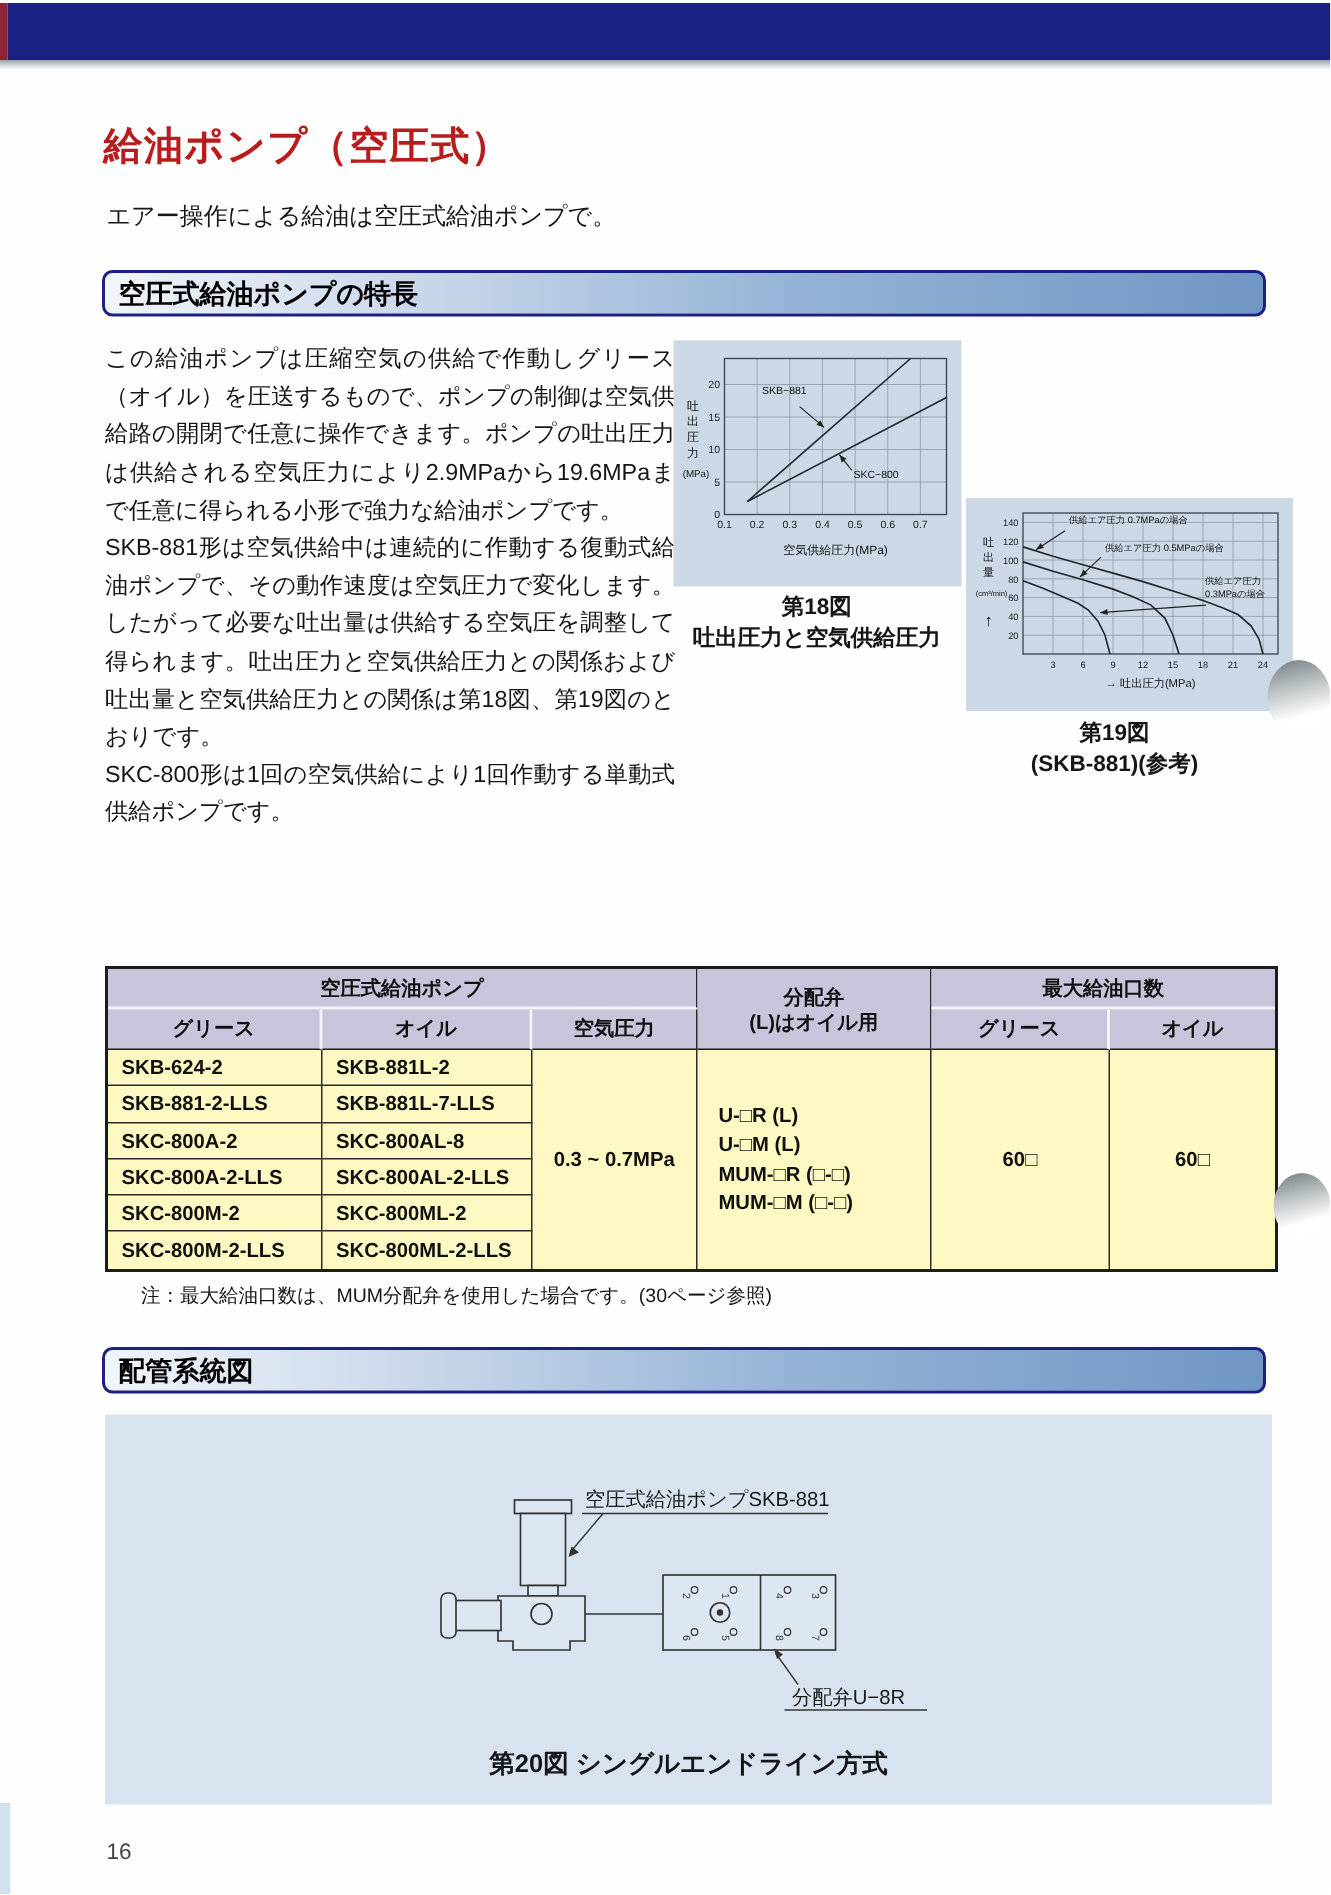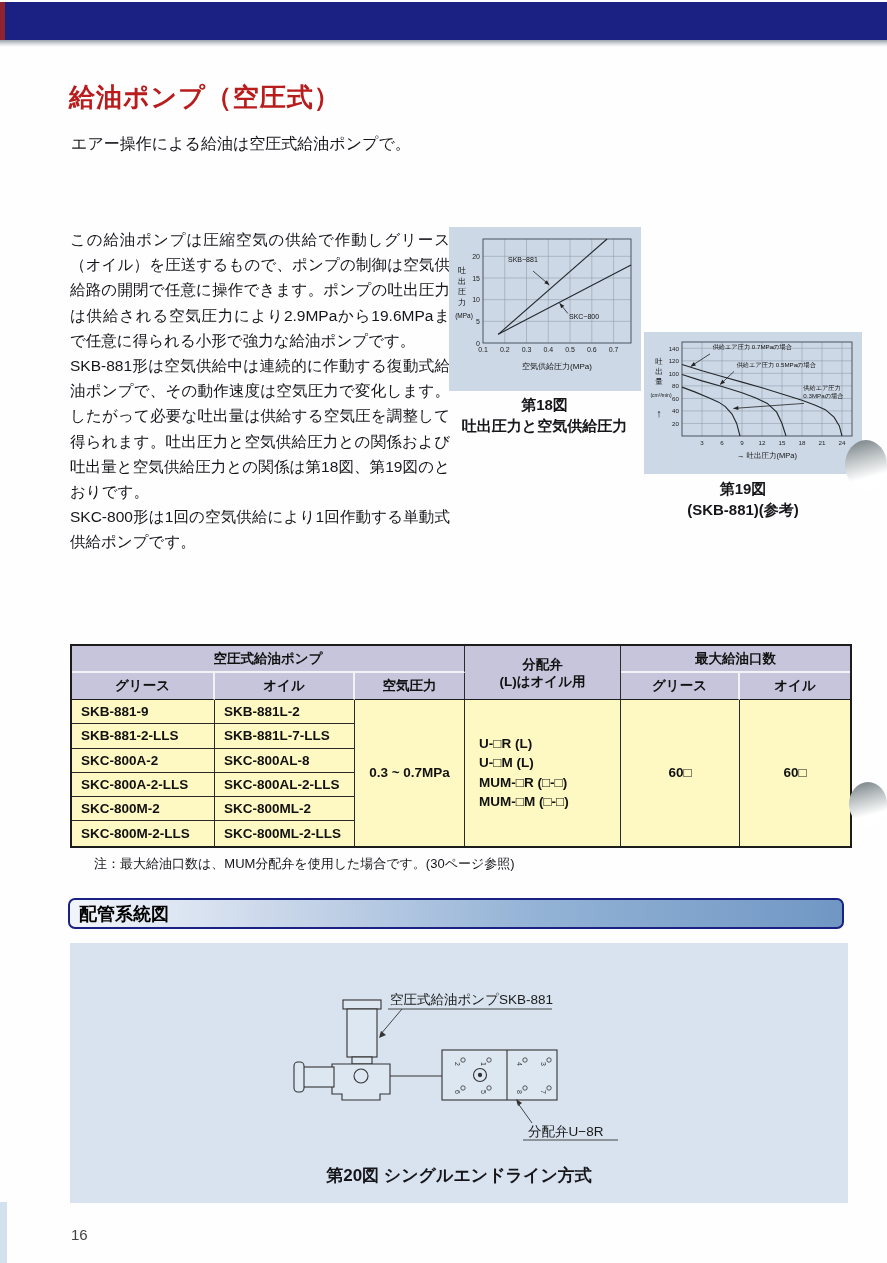--- a/index.html
+++ b/index.html
@@ -64,20 +64,23 @@
 
 <div class="page">
 
   <div class="topbar-red"></div>
   <div class="topbar"></div>
   <div class="bar-shadow"></div>
 
   <div class="page-title">給油ポンプ（空圧式）</div>
   <div class="subtitle">エアー操作による給油は空圧式給油ポンプで。</div>
 
+  <div class="band band1">
+    <span>空圧式給油ポンプの特長</span>
+  </div>
 
   <div class="paragraphs">
     <p>この給油ポンプは圧縮空気の供給で作動しグリース（オイル）を圧送するもので、ポンプの制御は空気供給路の開閉で任意に操作できます。ポンプの吐出圧力は供給される空気圧力により2.9MPaから19.6MPaまで任意に得られる小形で強力な給油ポンプです。</p>
     <p>SKB-881形は空気供給中は連続的に作動する復動式給油ポンプで、その動作速度は空気圧力で変化します。したがって必要な吐出量は供給する空気圧を調整して得られます。吐出圧力と空気供給圧力との関係および吐出量と空気供給圧力との関係は第18図、第19図のとおりです。</p>
     <p>SKC-800形は1回の空気供給により1回作動する単動式供給ポンプです。</p>
   </div>
 
   <div class="figpanel fig18">
     <svg id="chart18" width="190" height="160">
         <text x="34" y="125" text-anchor="middle" font-size="7" fill="#222">0.1</text>
@@ -191,21 +194,21 @@
       <div>分配弁</div>
       <div>(L)はオイル用</div>
     </div>
     <div class="hc bw-b" style="grid-column:5/7;grid-row:1;">最大給油口数</div>
     <div class="hc bw-r bdk-b" style="grid-column:1;grid-row:2;">グリース</div>
     <div class="hc bw-r bdk-b" style="grid-column:2;grid-row:2;">オイル</div>
     <div class="hc bd-r bdk-b" style="grid-column:3;grid-row:2;">空気圧力</div>
     <div class="hc bw-r bdk-b" style="grid-column:5;grid-row:2;">グリース</div>
     <div class="hc bdk-b" style="grid-column:6;grid-row:2;">オイル</div>
 
-  <div class="bc bd-r bd-b" style="grid-area: 3 / 1;">SKB-881-9</div>
+  <div class="bc bd-r bd-b" style="grid-area: 3 / 1;">SKB-624-2</div>
       <div class="bc bd-r bd-b" style="grid-area: 3 / 2;">SKB-881L-2</div>
       <div class="bc cc bd-r" style="grid-area: 3 / 3 / 9;">0.3 ~ 0.7MPa</div>
       <div class="bc valve-opts bd-r" style="grid-area: 3 / 4 / 9;">
         <div>U-□R (L)</div>
         <div>U-□M (L)</div>
         <div>MUM-□R (□-□)</div>
         <div>MUM-□M (□-□)</div>
       </div>
       <div class="bc cc bd-r" style="grid-area: 3 / 5 / 9;">60□</div>
       <div class="bc cc" style="grid-area: 3 / 6 / 9;">60□</div>

